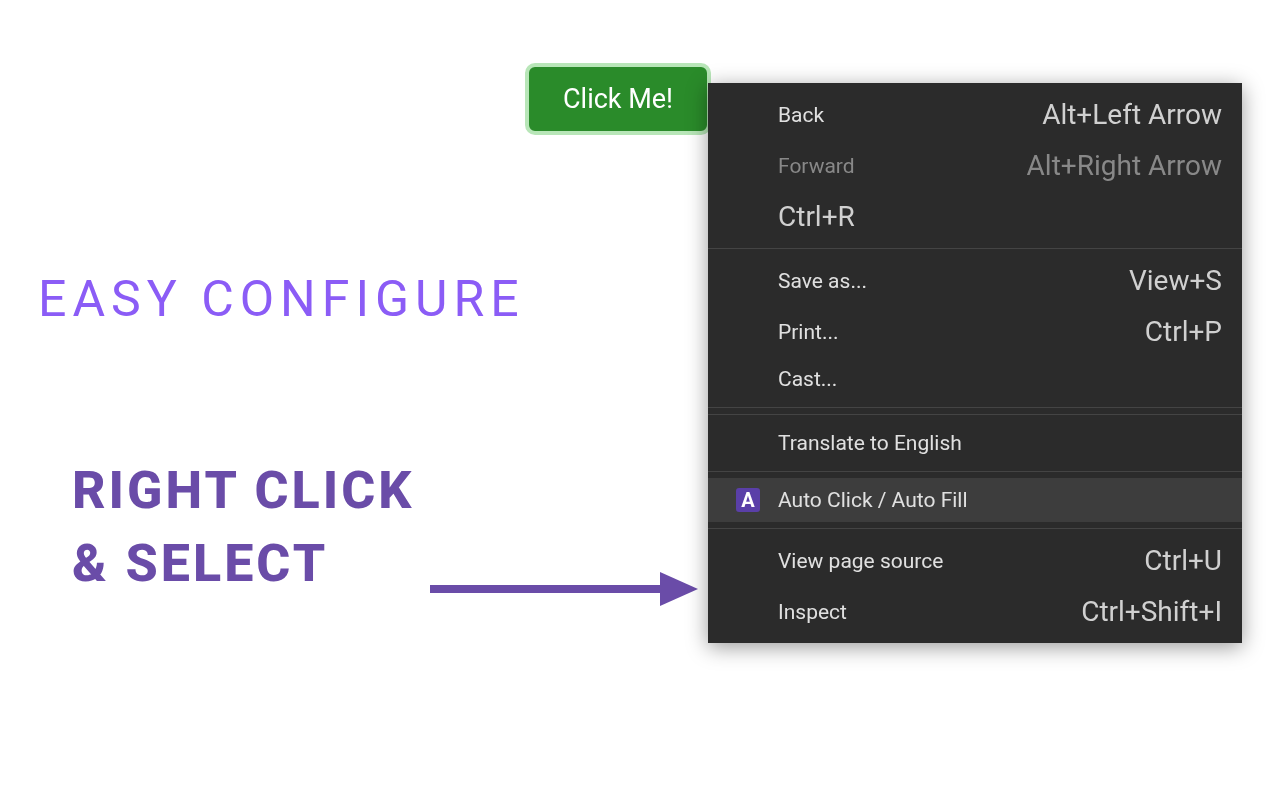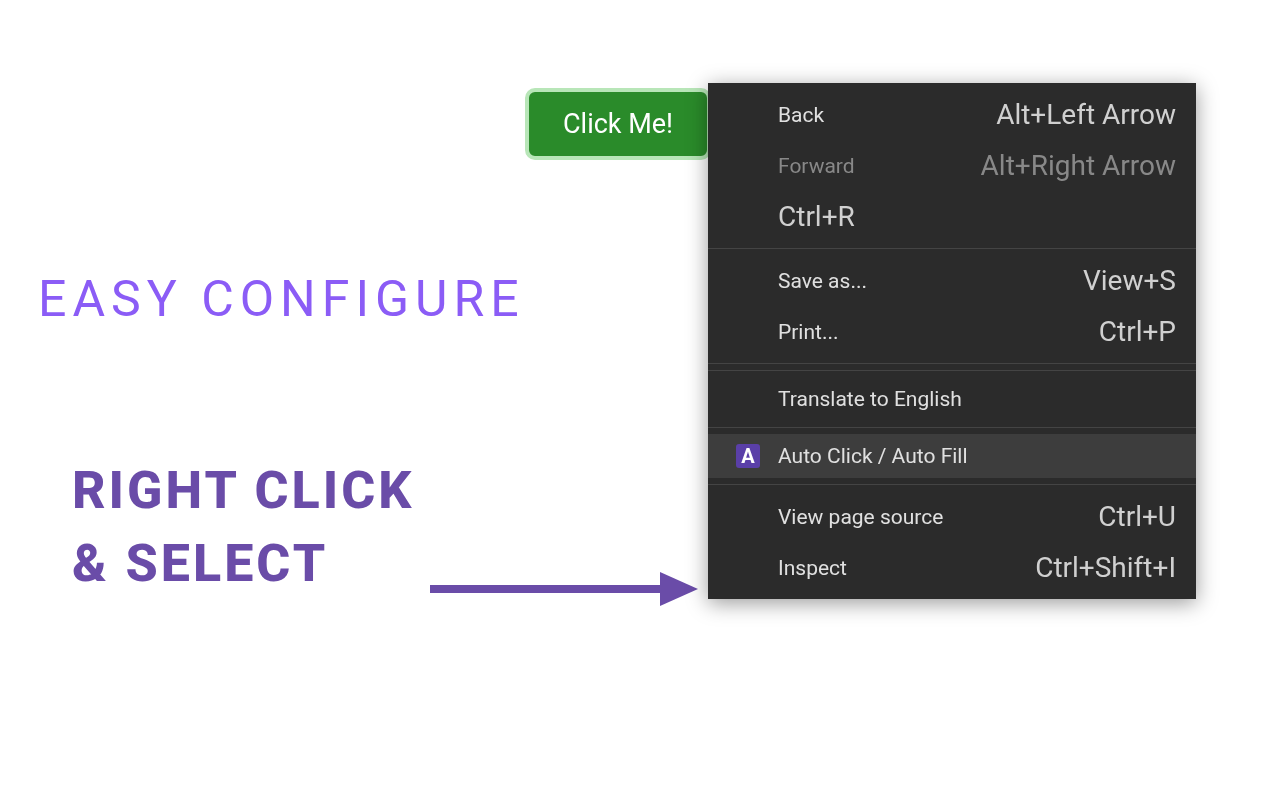--- a/index.html
+++ b/index.html
@@ -20,21 +20,20 @@
       left: 525px;
       top: 63px;
       background: #2a8b2a;
       color: #ffffff;
       border: 4px solid #b8e6b8;
       border-radius: 10px;
       padding: 16px 34px;
       font-size: 27px;
       cursor: pointer;
       font-family: inherit;
-      margin-top: 25px;
     }
     .heading-light {
       position: absolute;
       left: 38px;
       top: 270px;
       font-size: 50px;
       font-weight: 400;
       letter-spacing: 6px;
       color: #8b5cf6;
     }
@@ -50,21 +49,21 @@
     }
     .arrow {
       position: absolute;
       left: 430px;
       top: 564px;
     }
     .context-menu {
       position: absolute;
       left: 708px;
       top: 83px;
-      width: 488px;
+      width: 534px;
       background: #2b2b2b;
       box-shadow: 0 4px 20px rgba(0,0,0,0.4);
       padding: 6px 0;
     }
     .menu-item {
       display: flex;
       align-items: center;
       padding: 9px 20px 9px 70px;
       color: #e0e0e0;
       font-size: 21px;
@@ -163,20 +162,23 @@
   <div class="menu-separator"></div>
 
   <div class="menu-item">
     <span class="menu-label">Save as...</span>
     <span class="menu-shortcut">View+S</span>
   </div>
   <div class="menu-item">
     <span class="menu-label">Print...</span>
     <span class="menu-shortcut">Ctrl+P</span>
   </div>
+  <div class="menu-item">
+    <span class="menu-label">Cast...</span>
+  </div>
 
   <div class="menu-separator"></div>
 
 
   <div class="menu-separator"></div>
 
   <div class="menu-item">
     <span class="menu-label">Translate to English</span>
   </div>
 

